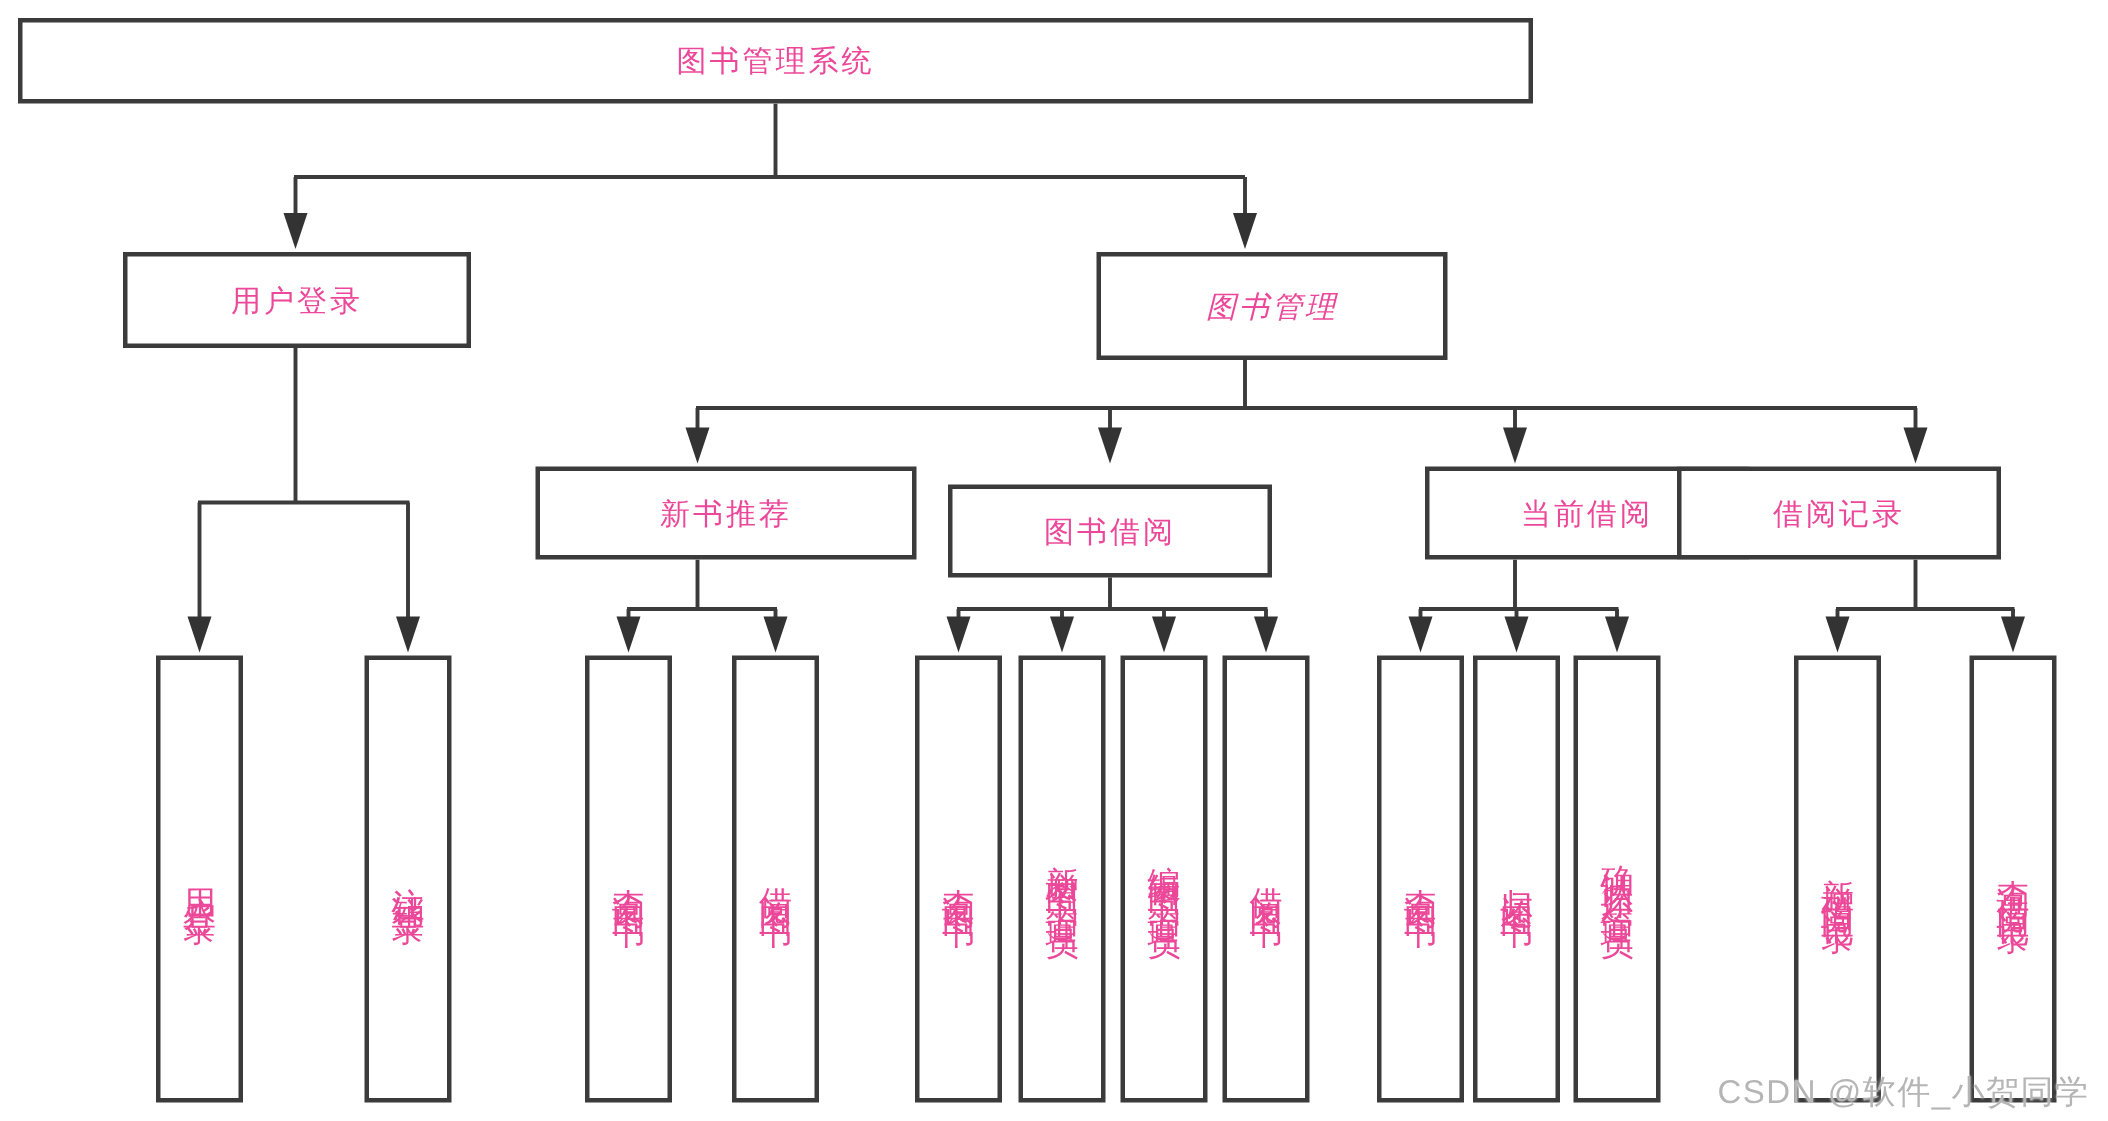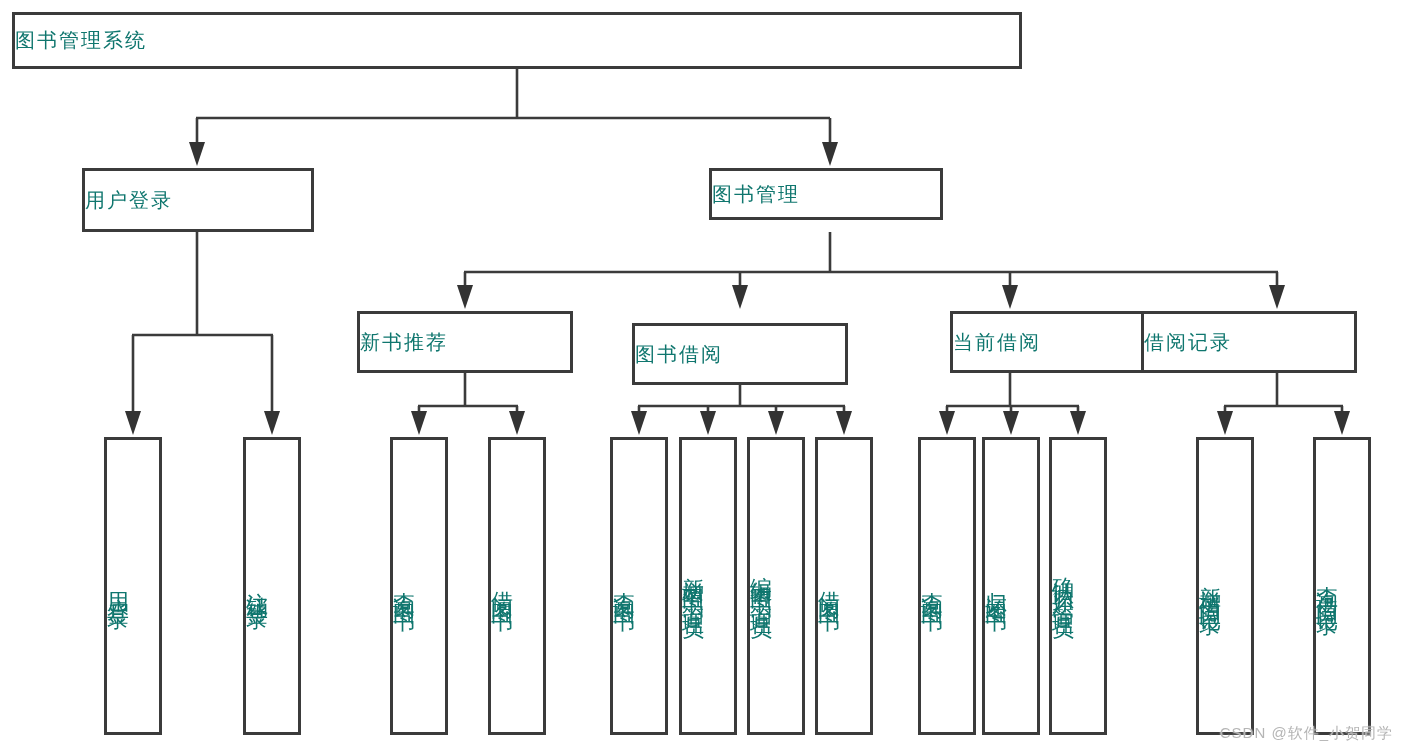--- a/index.html
+++ b/index.html
@@ -11,22 +11,22 @@
     overflow:hidden;
   }
   #connectors{position:absolute;left:0;top:0;z-index:1;}
   .node{
     position:absolute;
     box-sizing:border-box;
     border:3px solid #3b3b3b;
     background:#ffffff;
     display:flex;
     align-items:center;
-    justify-content:flex-start;
-    color:#0f766e;
+    justify-content:center;
+    color:#ec4899;
     z-index:2;
   }
   .node span{
     display:block;
     font-size:20px;
     letter-spacing:2px;
     white-space:nowrap;
   }
   .node.vertical span{
     writing-mode:vertical-rl;
@@ -34,21 +34,21 @@
     font-size:22px;
     letter-spacing:6px;
     line-height:1;
     white-space:normal;
   }
   #watermark{
     position:absolute;
     right:12px;
     bottom:4px;
     z-index:3;
-    font-size:15px;
+    font-size:22px;
     color:#b5b5b5;
     text-shadow:0 0 2px #ffffff;
     letter-spacing:1px;
   }
 </style>
 </head>
 <body>
 
 <div id="canvas">
 
@@ -121,33 +121,33 @@
     </g>
   </svg>
 
   <div id="nodes">
       <div class="node" style="left: 12px; top: 12px; width: 1010px; height: 57px;">
         <span>图书管理系统</span>
       </div>
       <div class="node" style="left: 82px; top: 168px; width: 232px; height: 64px;">
         <span>用户登录</span>
       </div>
-      <div class="node" style="left: 709px; top: 168px; width: 234px; height: 52px;">
+      <div class="node" style="left: 731px; top: 168px; width: 234px; height: 72px; font-style: italic;">
         <span>图书管理</span>
       </div>
-      <div class="node" style="left: 357px; top: 311px; width: 216px; height: 62px;">
+      <div class="node" style="left: 357px; top: 311px; width: 254px; height: 62px;">
         <span>新书推荐</span>
       </div>
       <div class="node" style="left: 632px; top: 311px; width: 216px; height: 62px; margin-top: 12px;">
         <span>图书借阅</span>
       </div>
       <div class="node" style="left: 902px; top: 311px; width: 216px; height: 62px; margin-left: 48px;">
         <span>当前借阅</span>
       </div>
-      <div class="node" style="left: 1141px; top: 311px; width: 216px; height: 62px;">
+      <div class="node" style="left: 1118px; top: 311px; width: 216px; height: 62px;">
         <span>借阅记录</span>
       </div>
       <div class="node vertical" style="left: 104px; top: 437px; width: 58px; height: 298px;">
         <span>用户登录</span>
       </div>
       <div class="node vertical" style="left: 243px; top: 437px; width: 58px; height: 298px;">
         <span>注销登录</span>
       </div>
       <div class="node vertical" style="left: 390px; top: 437px; width: 58px; height: 298px;">
         <span>查询图书</span>

